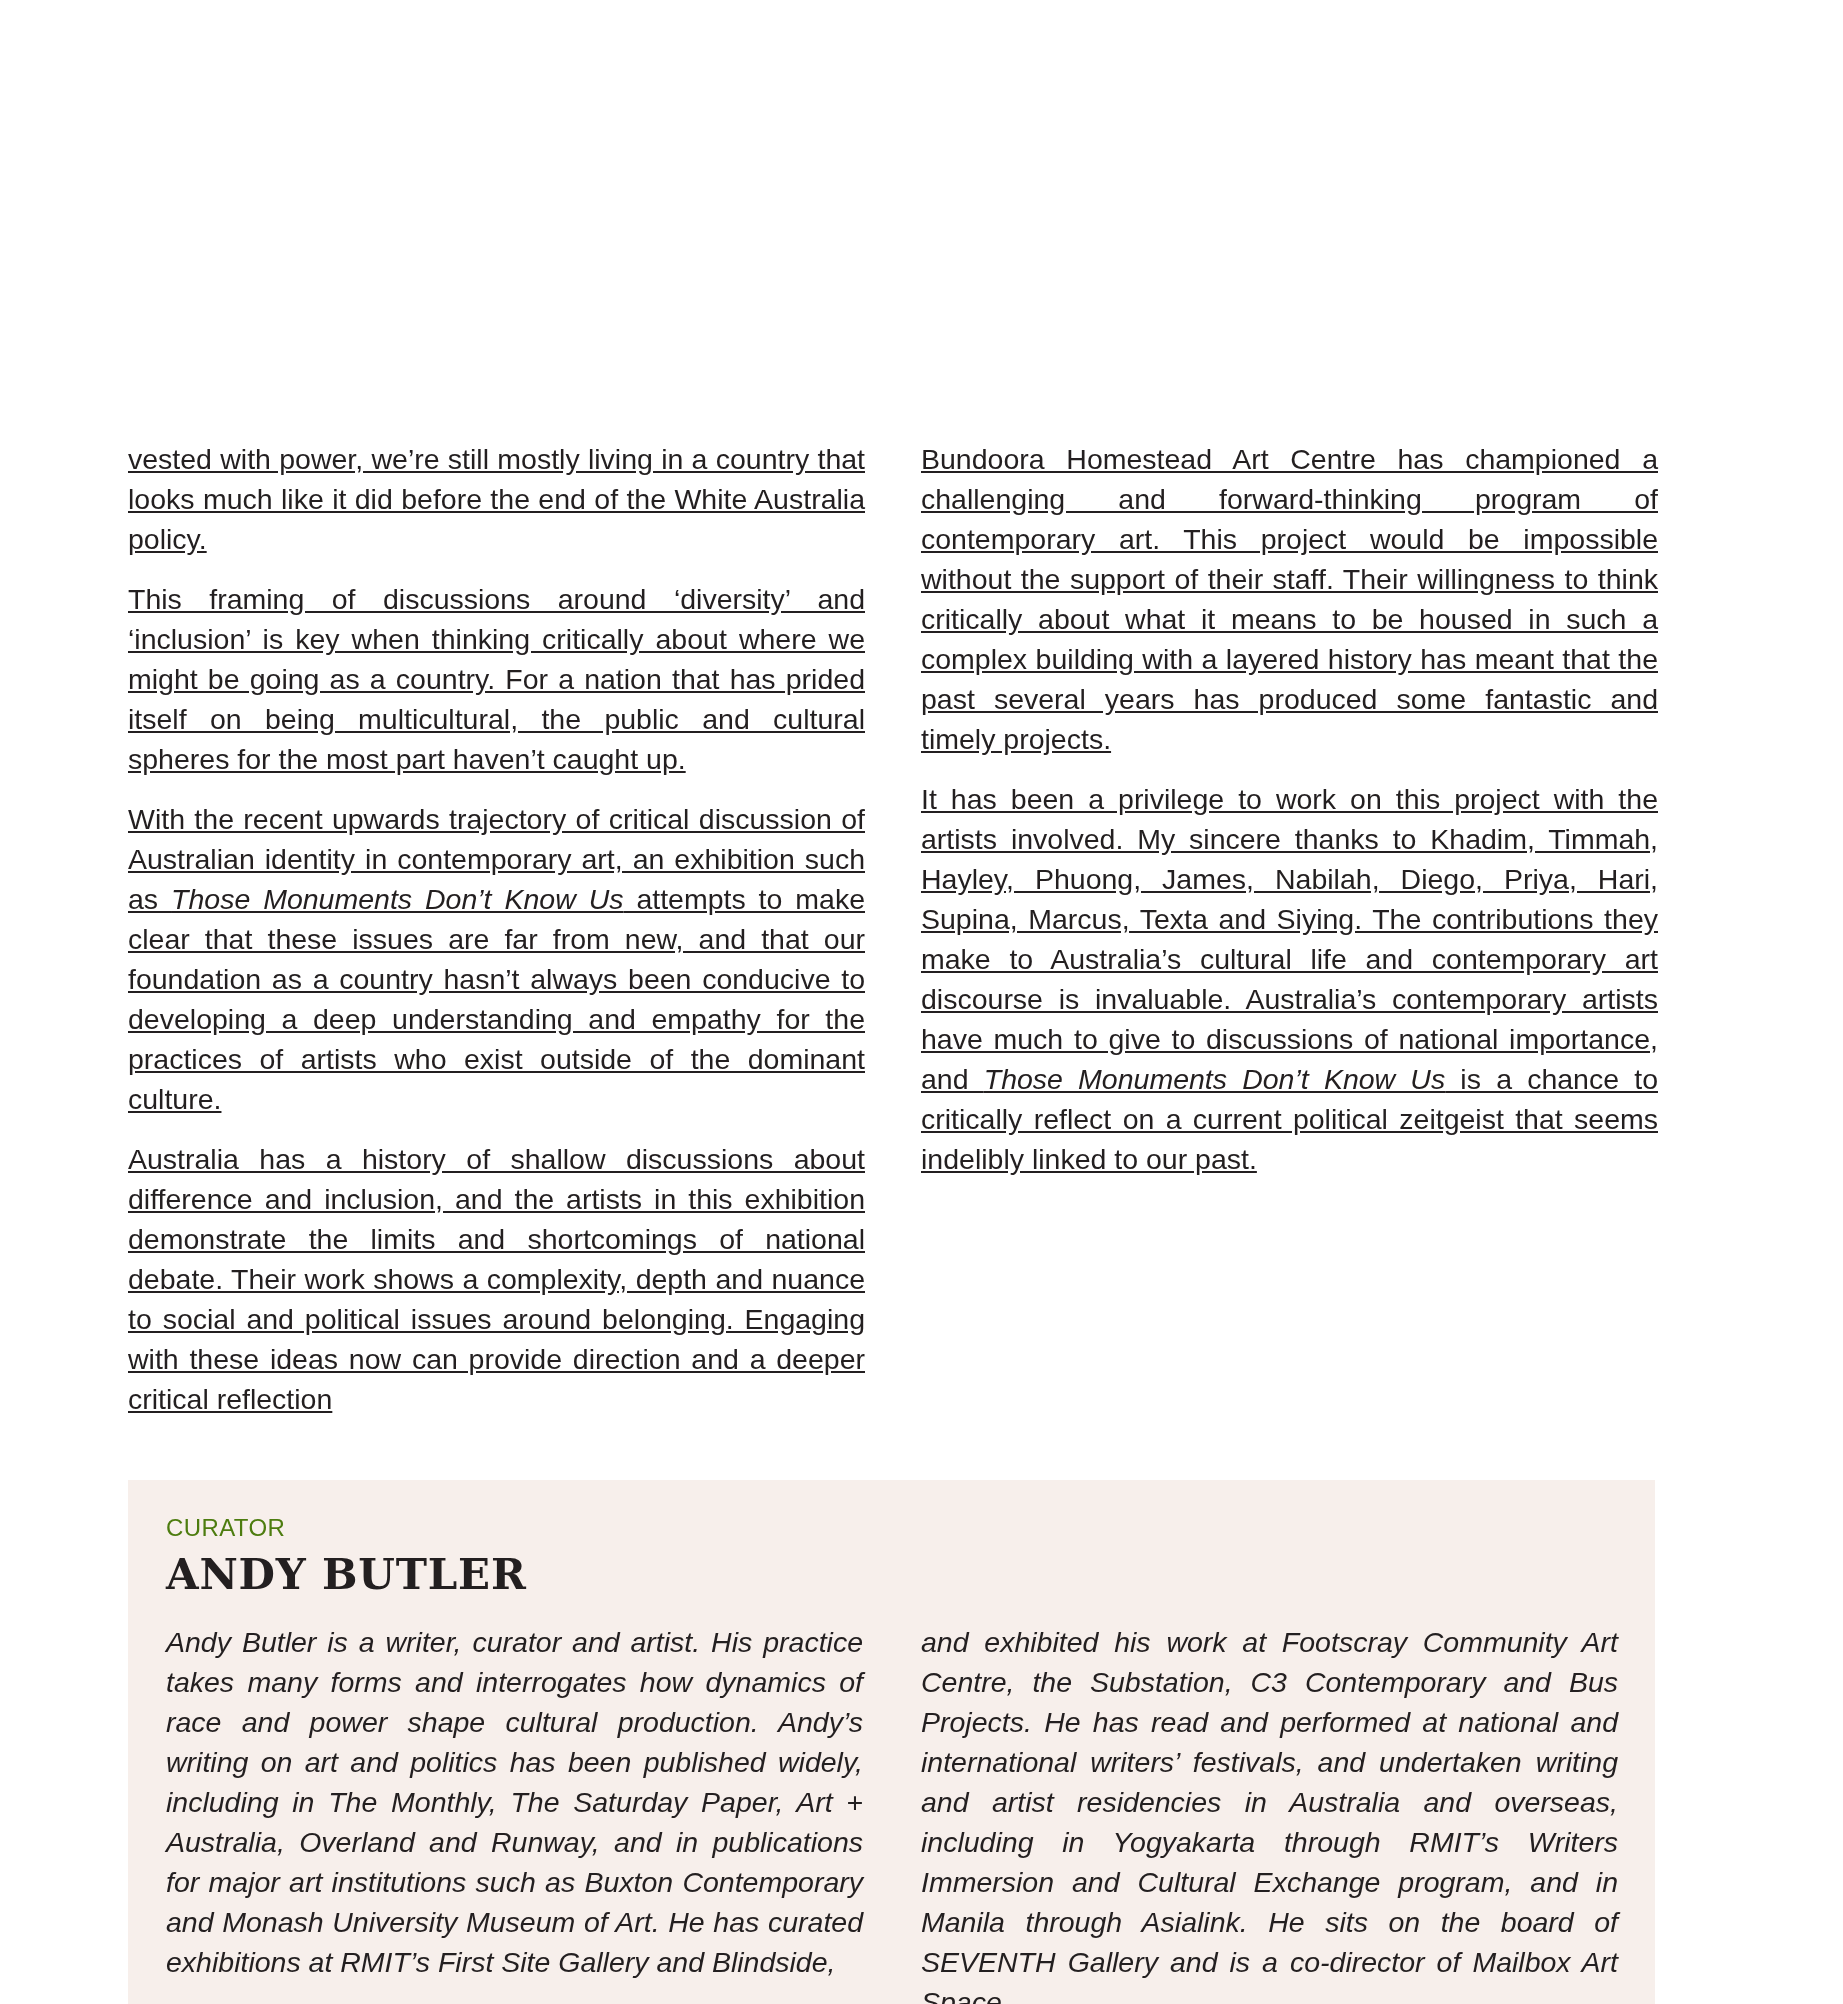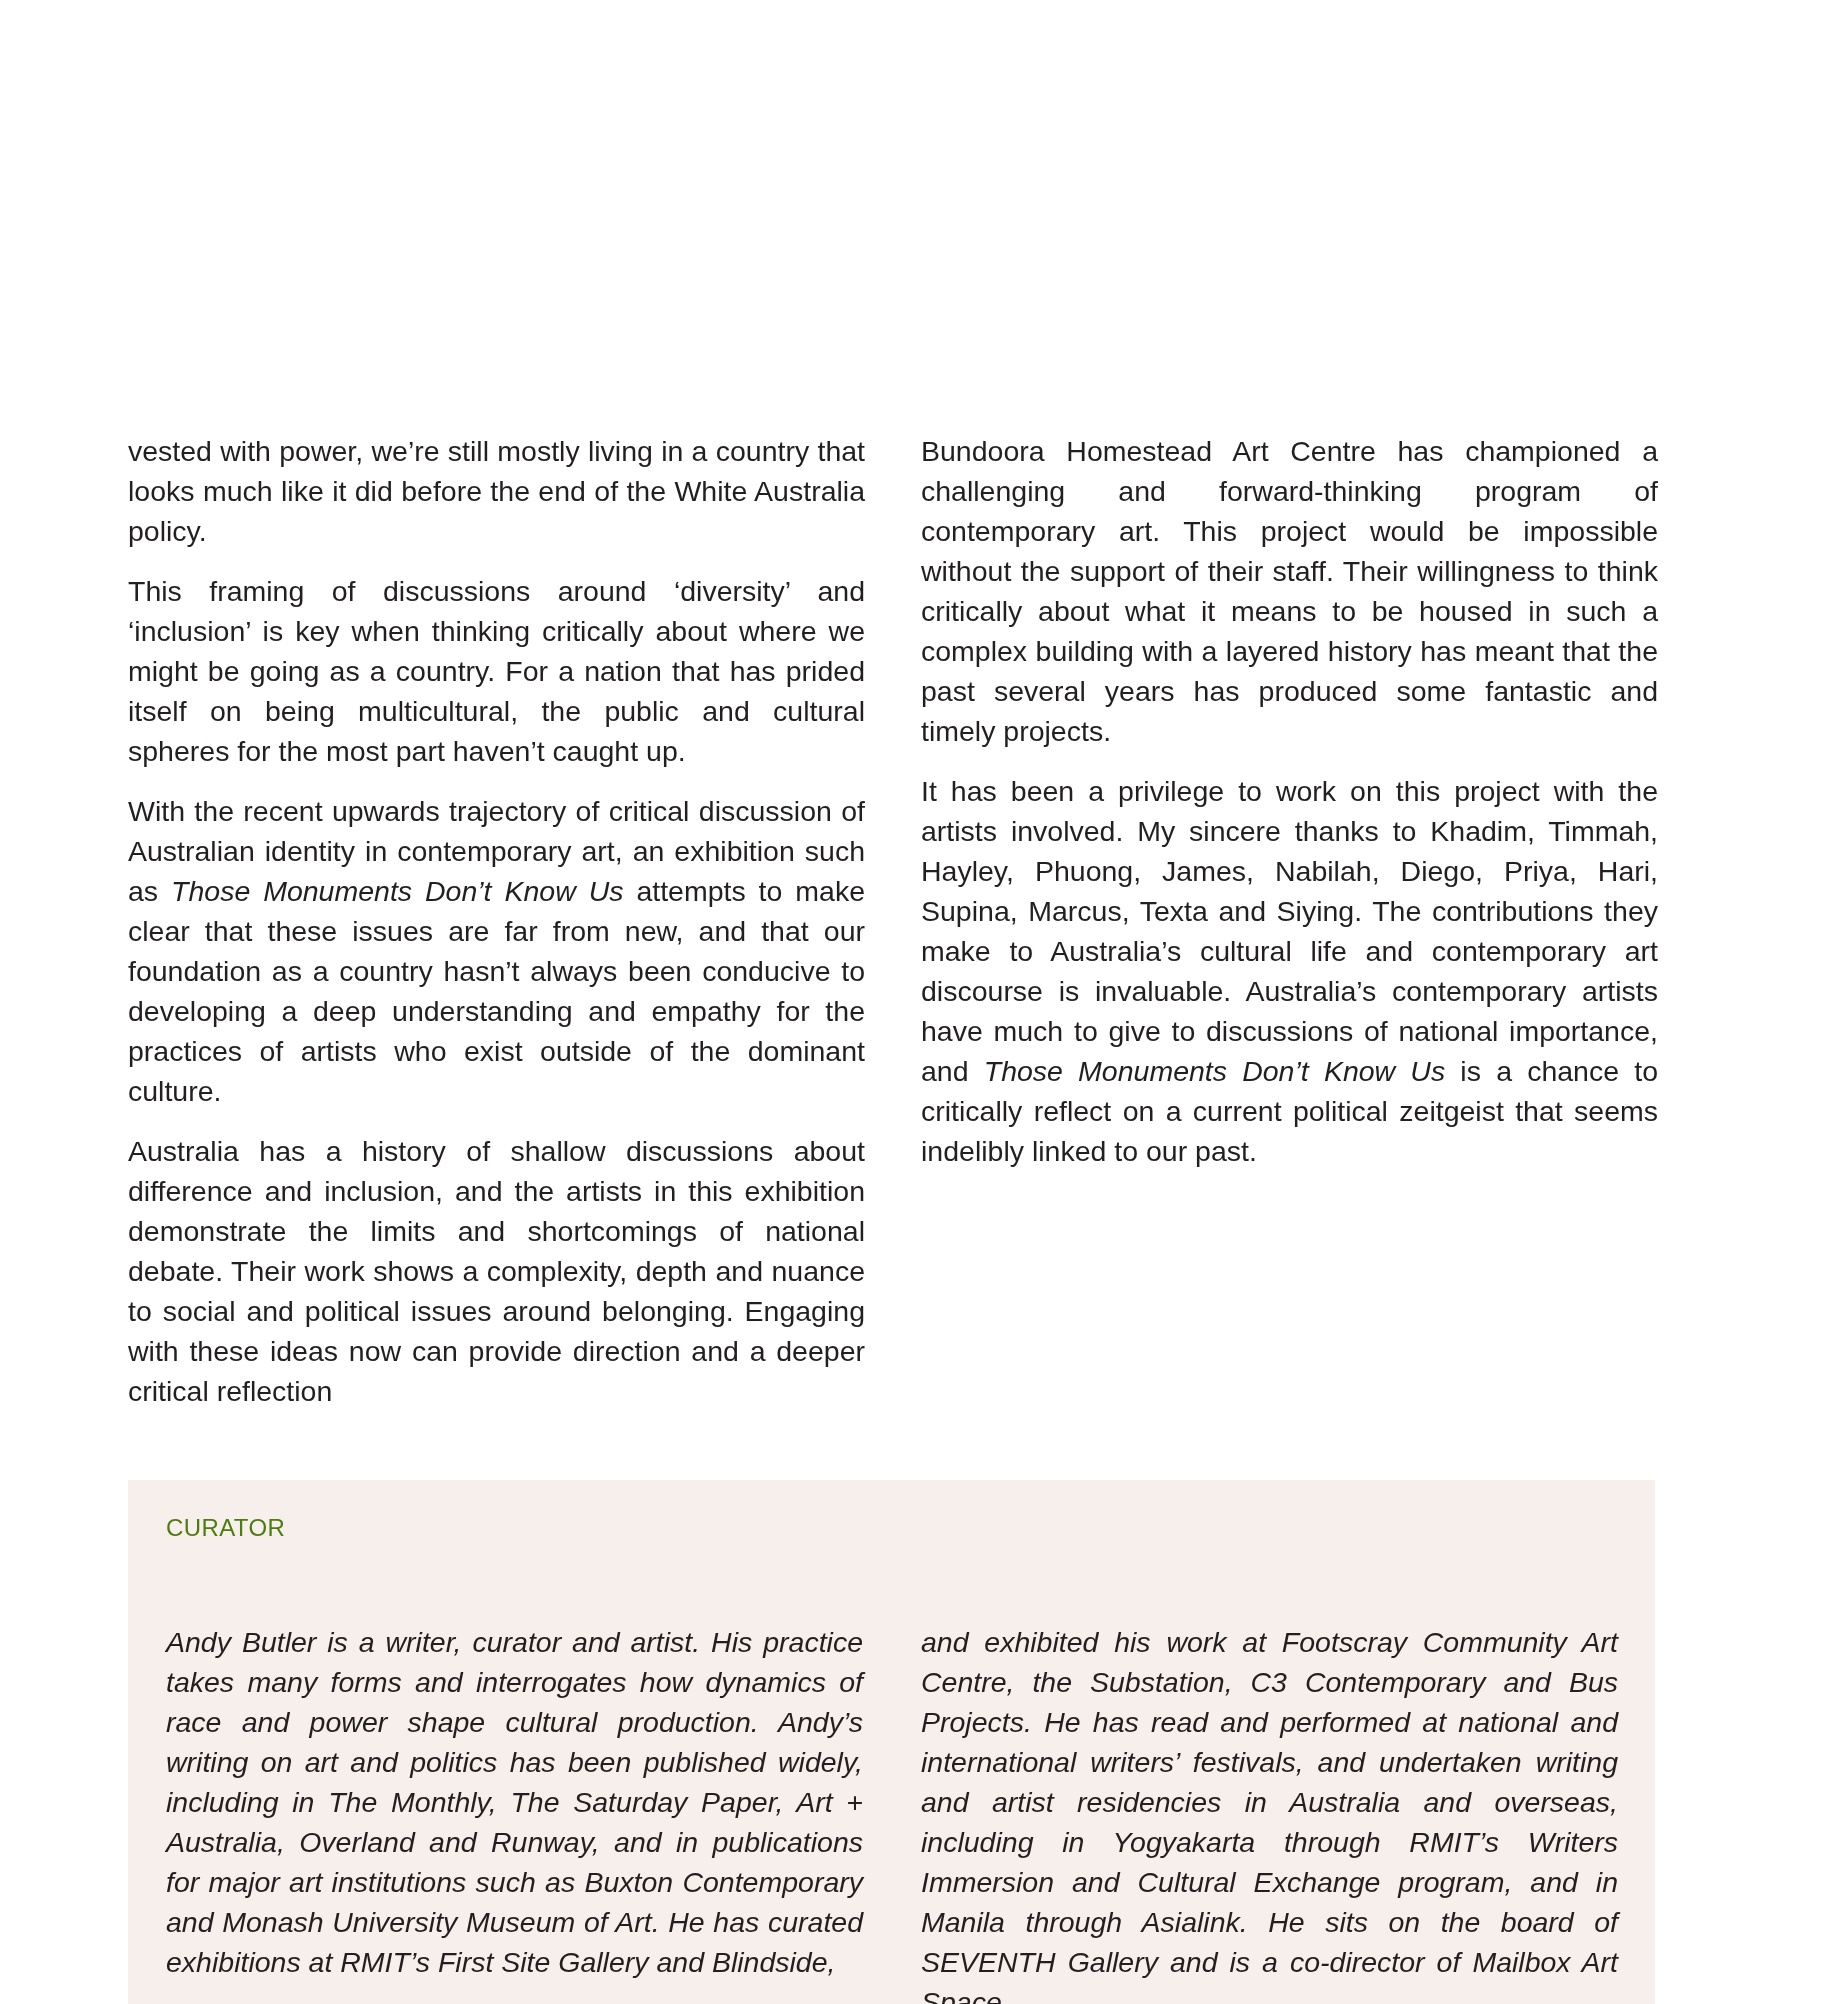--- a/index.html
+++ b/index.html
@@ -1,20 +1,20 @@
 <!DOCTYPE html>
 <html style="font-size:6.4px"><head>
 <meta charset="utf-8">
 <style>
   html, body { margin: 0; padding: 0; background: #ffffff; }
   body { width: 1844px; height: 2375px; position: relative; overflow: hidden;
          font-family: "Liberation Sans", sans-serif; color: #231f20; }
   .col { position: absolute; width: 737px; font-size: 28.5px; line-height: 40px;
          text-align: justify; }
-  .col p { margin: 0 0 20px 0; }
+  .col p { margin: 8px 0 20px 0; text-decoration: underline; }
   .col-left { left: 128px; top: 431px; }
   .col-right { left: 921px; top: 431px; }
   em { font-style: italic; }
   .bio-box { position: absolute; left: 128px; top: 1480px; width: 1527px; height: 569px;
              background: #f7efeb; }
   .bio-label { position: absolute; left: 38px; top: 34px; font-size: 24px; color: #4d7c0f;
                letter-spacing: 0.4px; }
   .bio-name { position: absolute; left: 38px; top: 70px; font-family: "DejaVu Serif", serif;
               font-size: 42px; font-weight: bold; color: #231f20; letter-spacing: 0.8px; }
   .bio-col { position: absolute; width: 697px; font-size: 28.5px; line-height: 40px;
@@ -32,16 +32,17 @@
   <p>Australia has a history of shallow discussions about difference and inclusion, and the artists in this exhibition demonstrate the limits and shortcomings of national debate. Their work shows a complexity, depth and nuance to social and political issues around belonging. Engaging with these ideas now can provide direction and a deeper critical reflection</p>
 </div>
 
 <div class="col col-right">
   <p>Bundoora Homestead Art Centre has championed a challenging and forward-thinking program of contemporary art. This project would be impossible without the support of their staff. Their willingness to think critically about what it means to be housed in such a complex building with a layered history has meant that the past several years has produced some fantastic and timely projects.</p>
   <p><span>It has been a privilege to work on this project with the artists involved. My sincere thanks to Khadim, Timmah, Hayley, Phuong, James, Nabilah, Diego, Priya, Hari, Supina, Marcus, Texta and Siying. The contributions they make to Australia’s cultural life and contemporary art discourse is invaluable. Australia’s contemporary artists have much to give to discussions of national importance, and </span><em>Those Monuments Don’t Know Us</em><span> is a chance to critically reflect on a current political zeitgeist that seems indelibly linked to our past.</span></p>
 </div>
 
 <div class="bio-box">
   <div class="bio-label">CURATOR</div>
+  <div class="bio-name">ANDY BUTLER</div>
   <p class="bio-col bio-col-left">Andy Butler is a writer, curator and artist. His practice takes many forms and interrogates how dynamics of race and power shape cultural production. Andy’s writing on art and politics has been published widely, including in The Monthly, The Saturday Paper, Art + Australia, Overland and Runway, and in publications for major art institutions such as Buxton Contemporary and Monash University Museum of Art. He has curated exhibitions at RMIT’s First Site Gallery and Blindside,</p>
   <p class="bio-col bio-col-right">and exhibited his work at Footscray Community Art Centre, the Substation, C3 Contemporary and Bus Projects. He has read and performed at national and international writers’ festivals, and undertaken writing and artist residencies in Australia and overseas, including in Yogyakarta through RMIT’s Writers Immersion and Cultural Exchange program, and in Manila through Asialink. He sits on the board of SEVENTH Gallery and is a co-director of Mailbox Art Space.</p>
 </div>
 
 
 </body></html>

